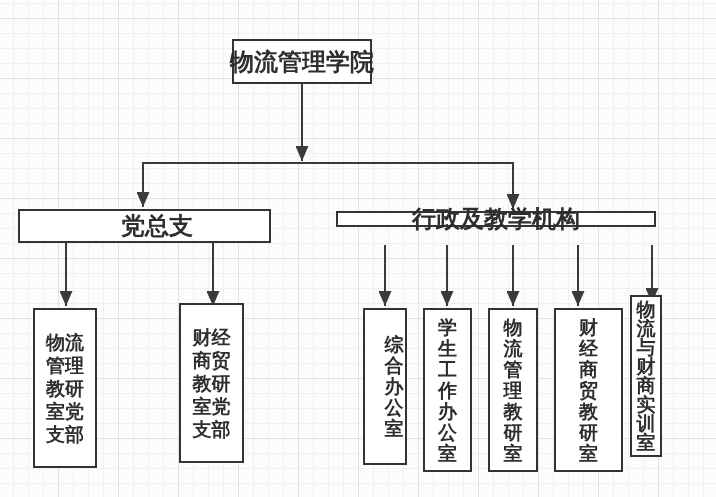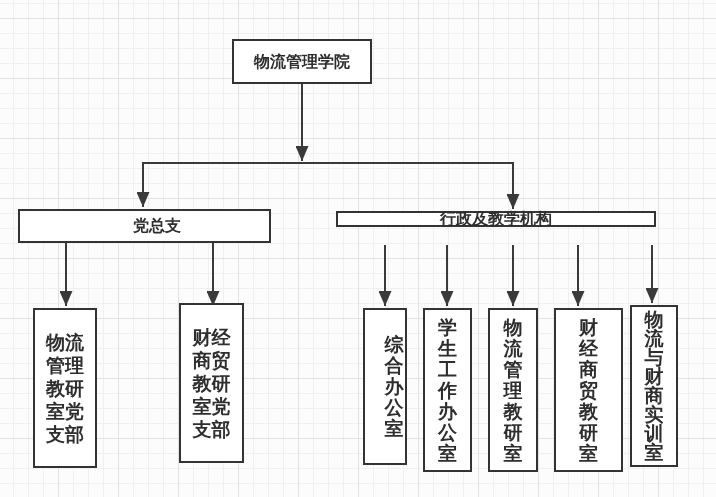--- a/index.html
+++ b/index.html
@@ -33,21 +33,21 @@
     box-sizing: border-box;
     background: #ffffff;
     border: 2px solid #333333;
     color: #2e2e2e;
     font-weight: bold;
     display: flex;
     align-items: center;
     justify-content: center;
     text-align: center;
   }
-  .h-node { font-size: 16px; line-height: 1; white-space: nowrap; }
+  .h-node { font-size: 24px; line-height: 1; white-space: nowrap; }
   .v-node { font-size: 19px; }
   .v-node .vtext-1 {
     width: 20px;
     line-height: 21px;
     word-break: break-all;
   }
   .v-node .vtext-1.tight { line-height: 19px; }
   .v-node .vtext-2 {
     width: 40px;
     line-height: 23px;
@@ -105,17 +105,17 @@
   </div>
   <div class="node v-node" style="left:423px; top:308px; width:49px; height:164px;">
     <span class="vtext-1">学生工作办公室</span>
   </div>
   <div class="node v-node" style="left:488px; top:308px; width:50px; height:164px;">
     <span class="vtext-1">物流管理教研室</span>
   </div>
   <div class="node v-node" style="left:554px; top:308px; width:69px; height:164px;">
     <span class="vtext-1">财经商贸教研室</span>
   </div>
-  <div class="node v-node" style="left:630px; top:305px; width:48px; height:162px;align-items:center;">
+  <div class="node v-node" style="left:630px; top:295px; width:32px; height:162px;align-items:center;">
     <span class="vtext-1 tight">物流与财商实训室</span>
   </div>
 
 </div>
 
 </body></html>

